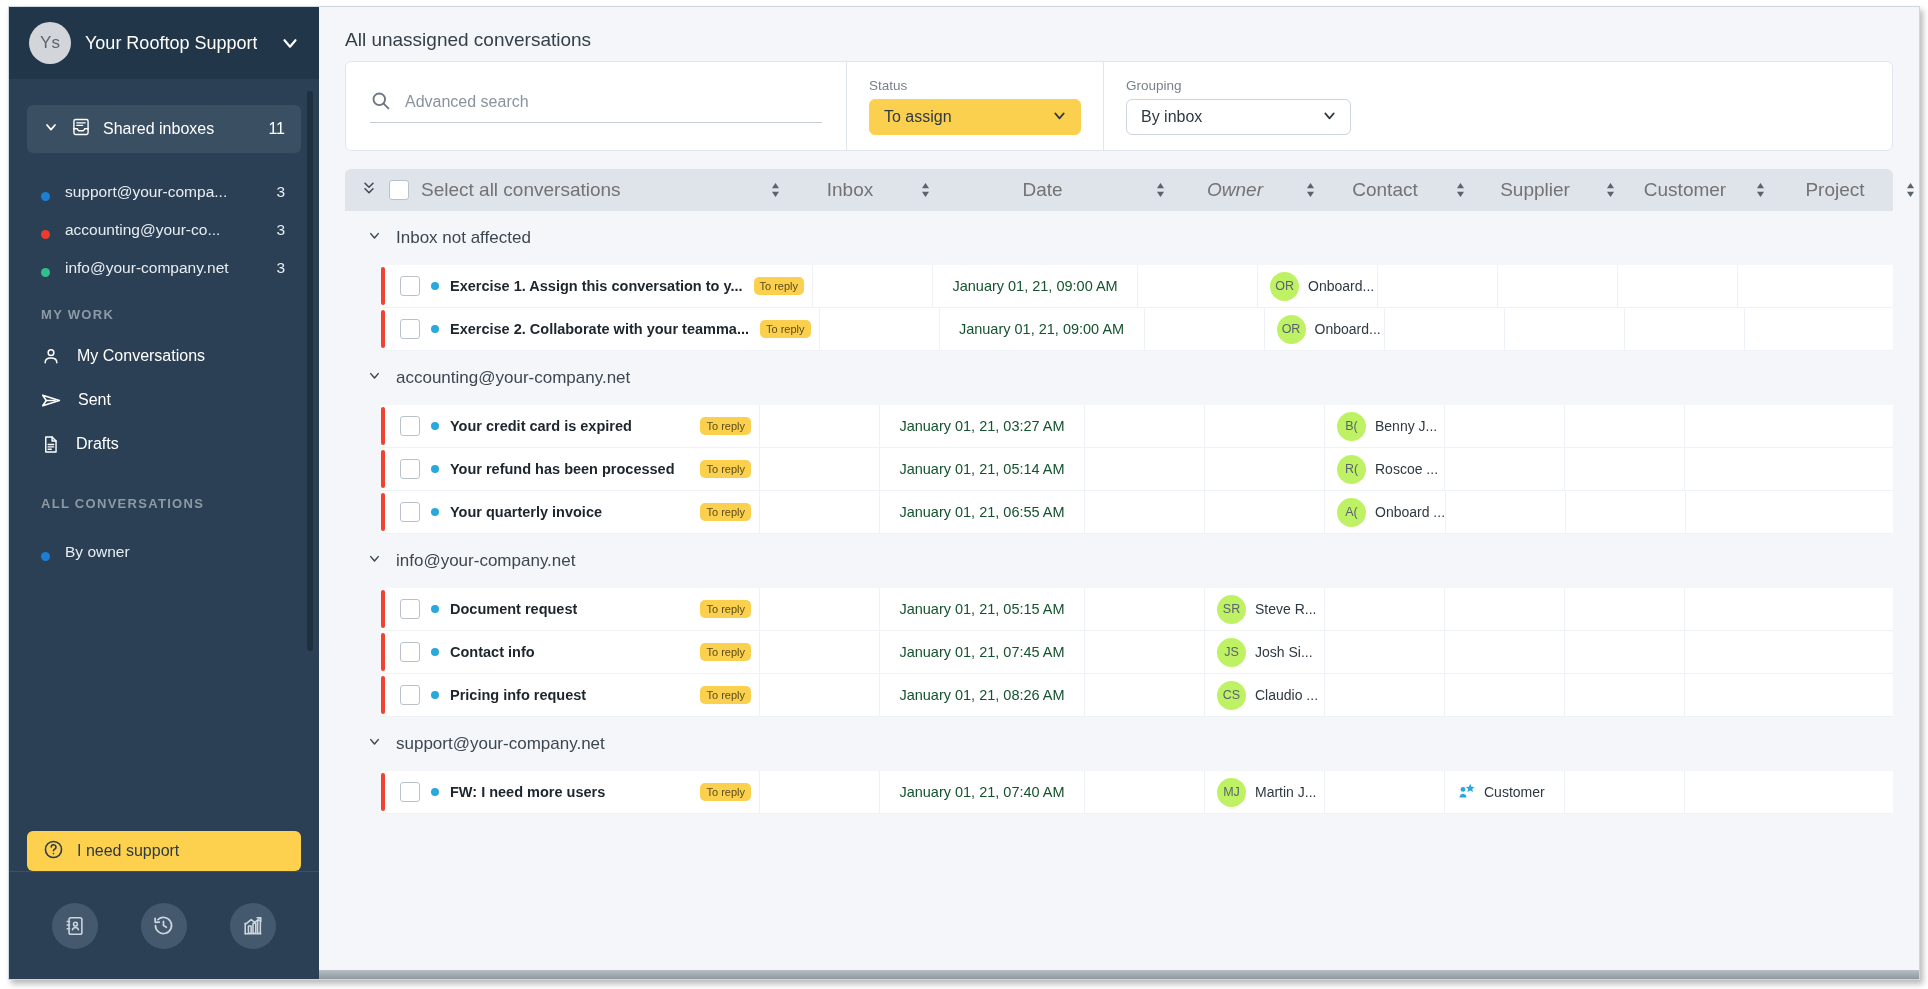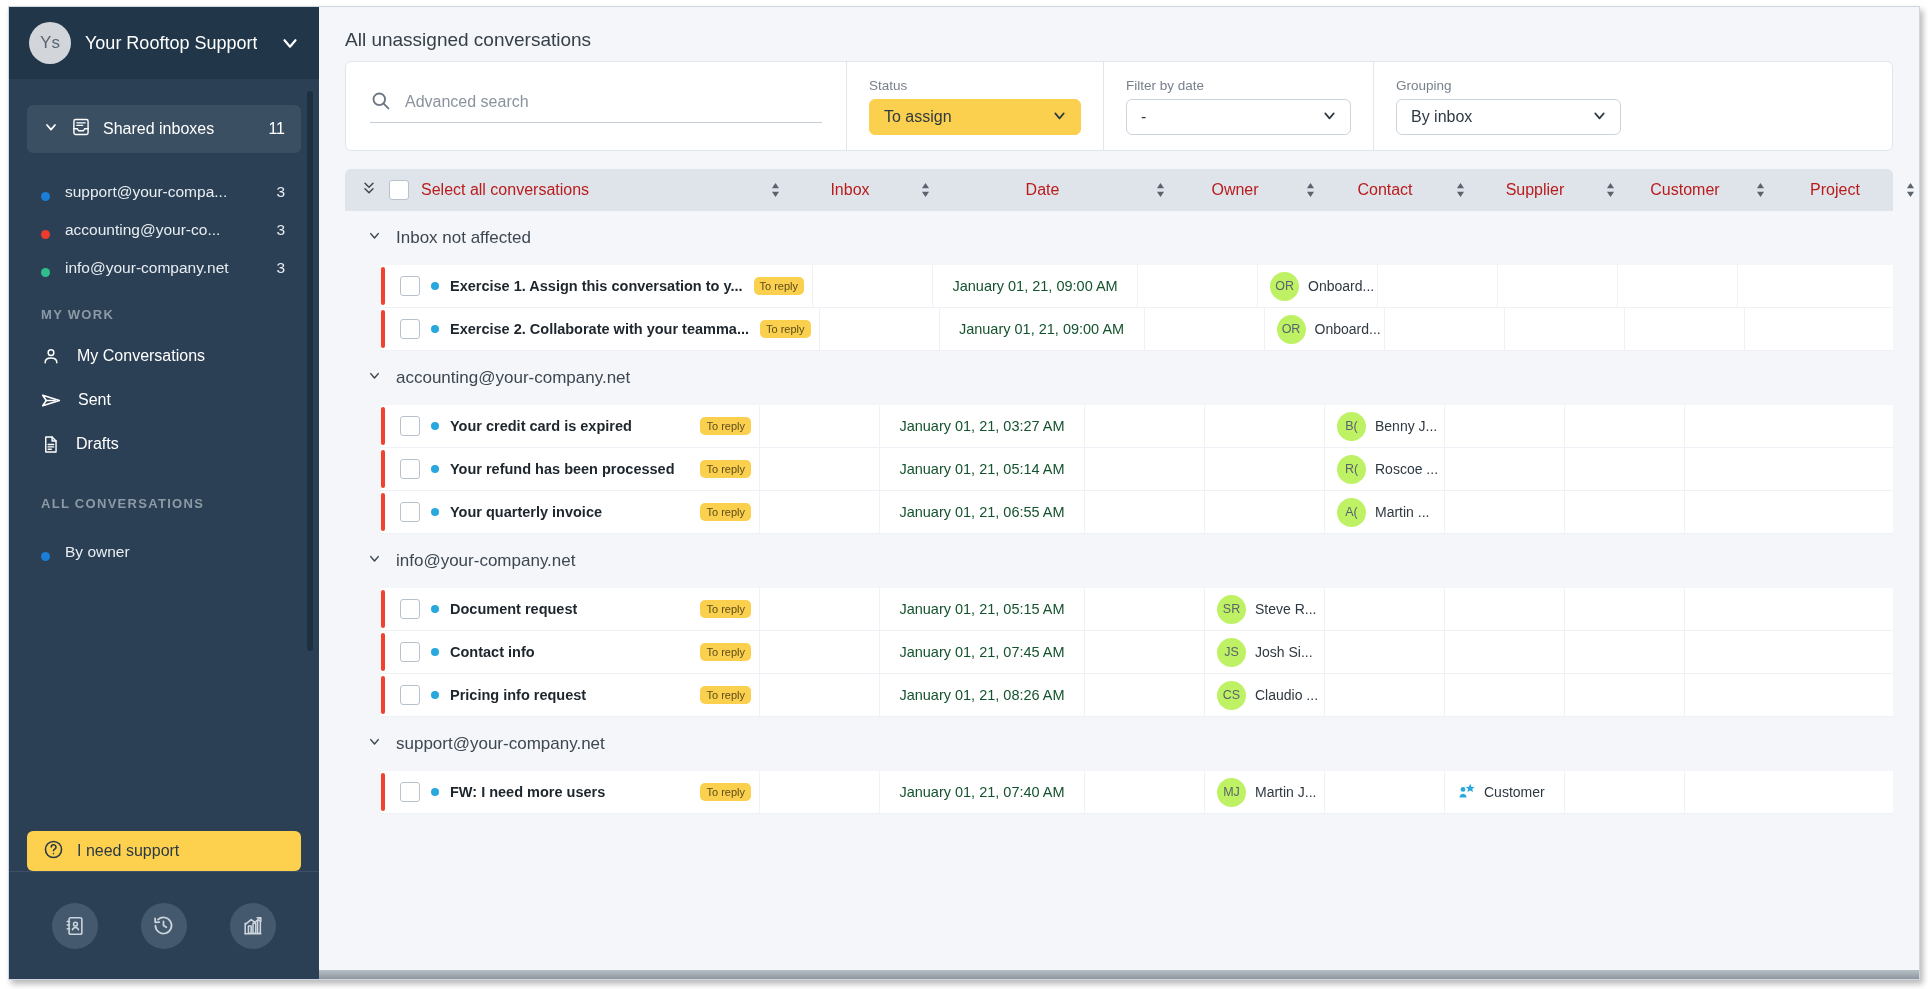--- a/index.html
+++ b/index.html
@@ -149,33 +149,33 @@
   .fb-select.accent { background: #fbd04f; border-color: #fbd04f; }
   .w-status { width: 212px; }
   .w-date   { width: 225px; }
   .w-group  { width: 225px; }
 
   
   .table-wrap { margin-top: 18px; position: relative; }
   .thead {
     background: #dfe3ea; border-radius: 6px 6px 0 0;
     height: 42px; display: flex; align-items: center;
-    font-size: 16px; color: #b91c1c;
+    font-size: 19px; color: #737373;
   }
   .th { display: flex; align-items: center; }
   .sort-ico { color: #5a646f; display: flex; flex-direction: column; line-height: 5px; }
 
   .th-first { flex: 0 0 415px; display: flex; align-items: center; padding-left: 16px; gap: 12px; }
   .ck {
     width: 20px; height: 20px; border-radius: 3px;
     border: 1px solid #b9c2cc; background: #fff; flex: 0 0 20px;
   }
   .col-type     { flex: 0 0 120px; }
   .col-date     { flex: 0 0 205px; }
-  .col-owner    { flex: 0 0 120px; }
+  .col-owner    { flex: 0 0 120px; font-style: italic; }
   .col-contact  { flex: 0 0 120px; }
   .col-supplier { flex: 0 0 120px; }
   .col-customer { flex: 0 0 120px; }
   .col-project  { flex: 0 0 120px; }
   .col-matter   { flex: 0 0 100px; }
   .sort-pad { flex: 0 0 30px; display: flex; justify-content: center; }
 
   .group-head {
     display: flex; align-items: center; gap: 14px;
     height: 54px; padding-left: 22px;
@@ -379,30 +379,20 @@
         <div class="fb-label">Status</div>
         <div class="fb-select accent w-status">
           <span class="v">To assign</span>
           <span>
             <svg width="17" height="17" viewBox="0 0 24 24" fill="none" stroke="currentColor" stroke-width="2.4" stroke-linecap="round" stroke-linejoin="round">
               <polyline points="6 9 12 16 18 9"></polyline>
               </svg></span>
         </div>
       </div>
 
-      <div class="fb-cell">
-        <div class="fb-label">Filter by date</div>
-        <div class="fb-select w-date">
-          <span class="v">-</span>
-          <span>
-            <svg width="17" height="17" viewBox="0 0 24 24" fill="none" stroke="currentColor" stroke-width="2.4" stroke-linecap="round" stroke-linejoin="round">
-              <polyline points="6 9 12 16 18 9"></polyline>
-              </svg></span>
-        </div>
-      </div>
 
       <div class="fb-cell">
         <div class="fb-label">Grouping</div>
         <div class="fb-select w-group">
           <span class="v">By inbox</span>
           <span>
             <svg width="17" height="17" viewBox="0 0 24 24" fill="none" stroke="currentColor" stroke-width="2.4" stroke-linecap="round" stroke-linejoin="round">
               <polyline points="6 9 12 16 18 9"></polyline>
               </svg></span>
         </div>
@@ -598,21 +588,21 @@
                   <span class="sub-dot"></span>
                   <span class="sub-text">Your quarterly invoice</span>
                   <span class="badge">To reply</span>
                 </div>
                 <div class="cell col-type"></div>
                 <div class="cell col-date cell-date">January 01, 21, 06:55 AM</div>
                 <div class="cell col-owner"></div>
                 <div class="cell col-contact"></div>
                 <div class="cell cell-person col-supplier">
                   <span class="mini-av">A(</span>
-                  <span class="person-name">Martin ...</span>
+                  <span class="person-name">Onboard ...</span>
                 </div>
                 <div class="cell col-customer"></div>
                 <div class="cell col-project"></div>
                 <div class="cell col-matter" style="border-right:none"></div>
               </div>
             </div>
           </div>
           <div>
             <div class="group-head">
               <span><svg width="15" height="15" viewBox="0 0 24 24" fill="none" stroke="#3d4752" stroke-width="2.4" stroke-linecap="round" stroke-linejoin="round">

